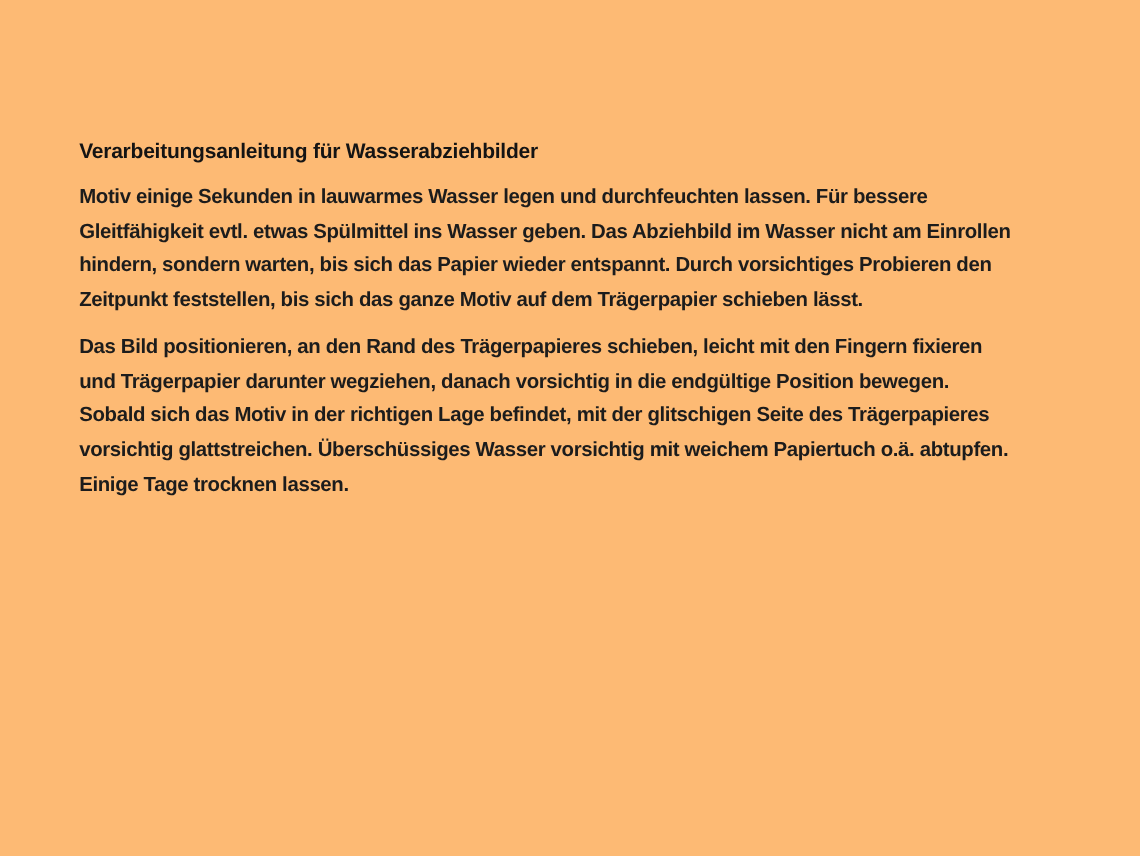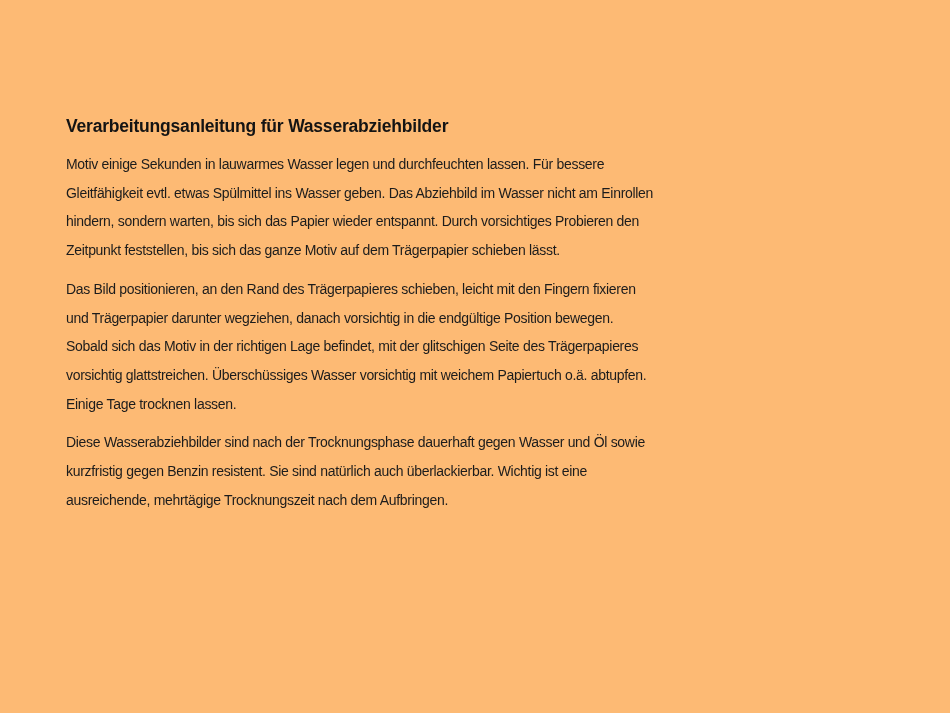--- a/index.html
+++ b/index.html
@@ -23,22 +23,22 @@
   }
   .doc-title {
     font-size: 17.5px;
     font-weight: 700;
     letter-spacing: -0.2px;
     line-height: 28px;
     margin: 0 0 10px 0;
     color: #141414;
   }
   .doc-paragraph {
-    font-size: 14px;
-    font-weight: 400;
+    font-size: 17px;
+    font-weight: 700;
     letter-spacing: -0.3px;
     line-height: 28.7px;
     margin: 0 0 10px 0;
     width: 840px;
     white-space: pre-line; 
     color: #1c1c1c;
   }
 </style>
 </head>
 <body>
@@ -51,16 +51,13 @@
 hindern, sondern warten, bis sich das Papier wieder entspannt. Durch vorsichtiges Probieren den
 Zeitpunkt feststellen, bis sich das ganze Motiv auf dem Trägerpapier schieben lässt.</p>
 
 
   <p class="doc-paragraph">Das Bild positionieren, an den Rand des Trägerpapieres schieben, leicht mit den Fingern fixieren
 und Trägerpapier darunter wegziehen, danach vorsichtig in die endgültige Position bewegen.
 Sobald sich das Motiv in der richtigen Lage befindet, mit der glitschigen Seite des Trägerpapieres
 vorsichtig glattstreichen. Überschüssiges Wasser vorsichtig mit weichem Papiertuch o.ä. abtupfen.
 Einige Tage trocknen lassen.</p>
 
-  <p class="doc-paragraph">Diese Wasserabziehbilder sind nach der Trocknungsphase dauerhaft gegen Wasser und Öl sowie
-kurzfristig gegen Benzin resistent. Sie sind natürlich auch überlackierbar. Wichtig ist eine
-ausreichende, mehrtägige Trocknungszeit nach dem Aufbringen.</p>
 </div>
 
 </body></html>

